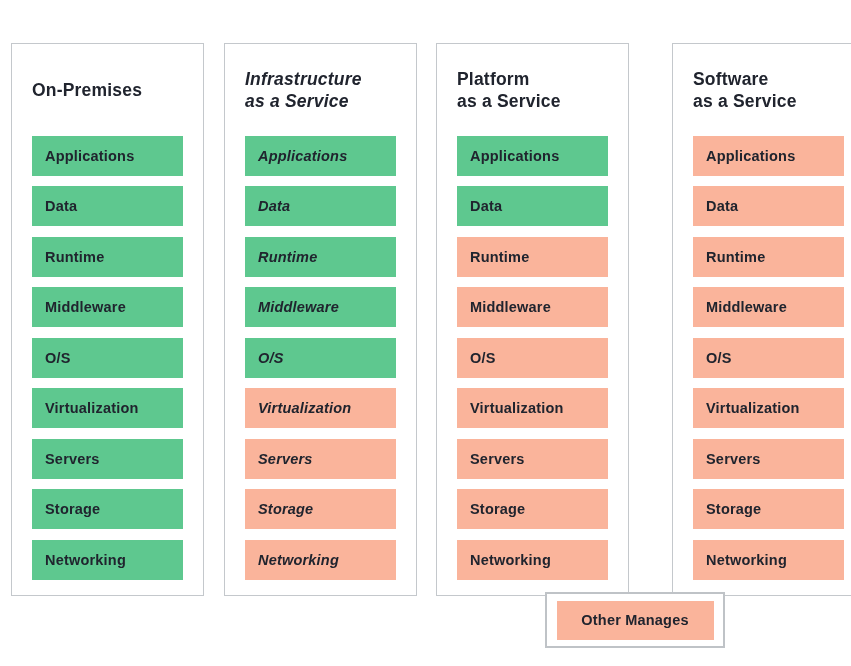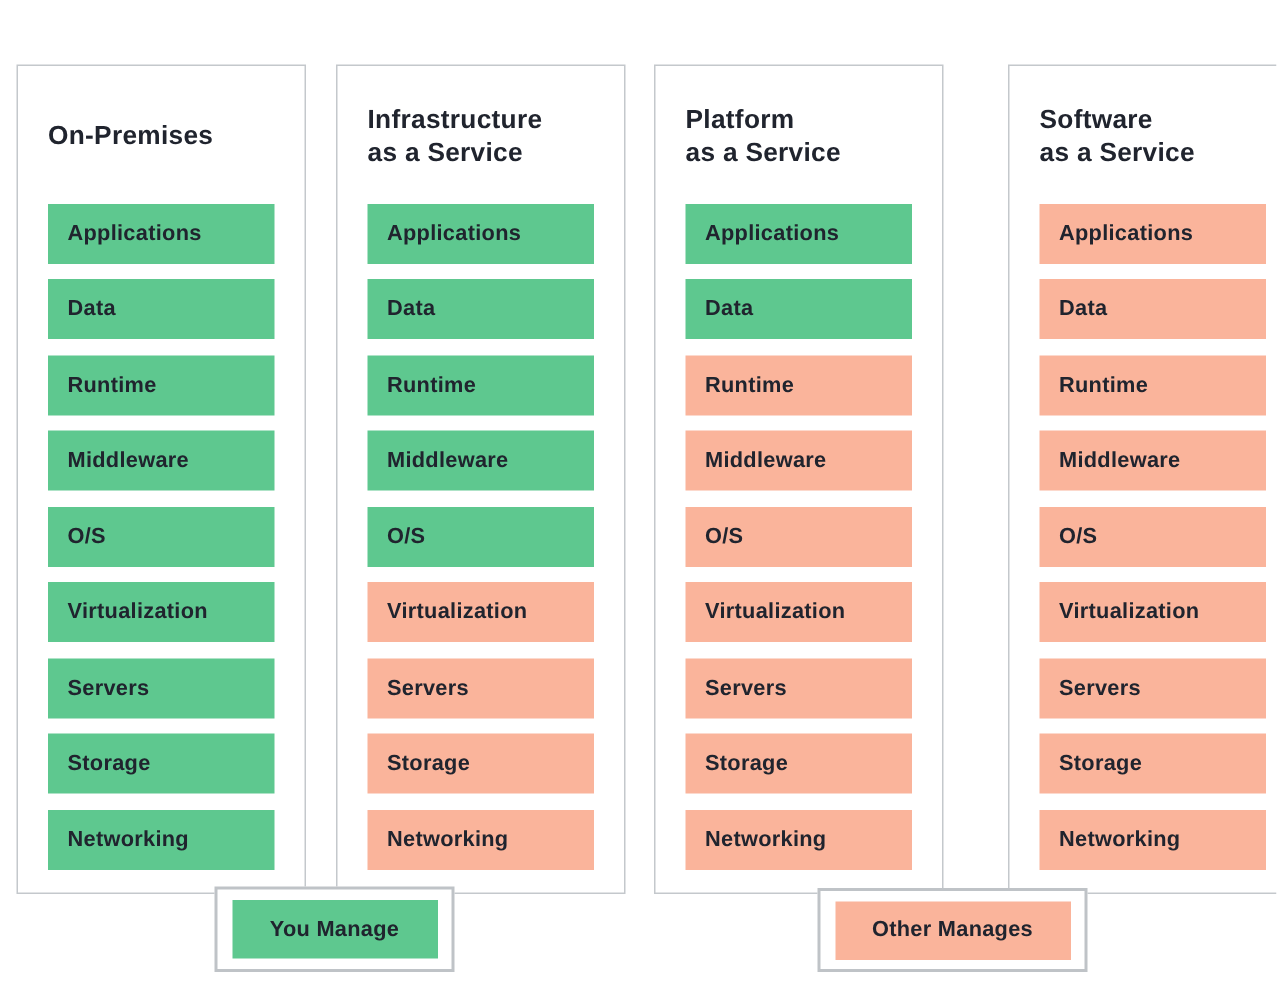--- a/index.html
+++ b/index.html
@@ -27,21 +27,21 @@
   .column {
     position: absolute;
     top: 15px;
     width: 193px;
     height: 553px;
     background: var(--background);
     border: 1.5px solid var(--column-border);
     padding: 0 20px;
   }
   .column:nth-of-type(1) { left: 11px;  }
-  .column:nth-of-type(2) { left: 224px; }
+  .column:nth-of-type(2) { left: 224px; font-style: italic; }
   .column:nth-of-type(3) { left: 436px; }
   .column:nth-of-type(4) { left: 672px; }
   .title-area {
     height: 91.5px;
     display: flex;
     align-items: center;
   }
   .column-title {
     font-size: 17.5px;
     font-weight: 700;
@@ -162,21 +162,18 @@
           <div class="cell other">Middleware</div>
           <div class="cell other">O/S</div>
           <div class="cell other">Virtualization</div>
           <div class="cell other">Servers</div>
           <div class="cell other">Storage</div>
           <div class="cell other">Networking</div>
         </div>
     </section>
   </div>
 
-  <div class="legend-box you-box">
-    <div class="legend-chip you">You Manage</div>
-  </div>
 
   <div class="legend-box other-box">
     <div class="legend-chip other">Other Manages</div>
   </div>
 
 </div>
 
 </body></html>

